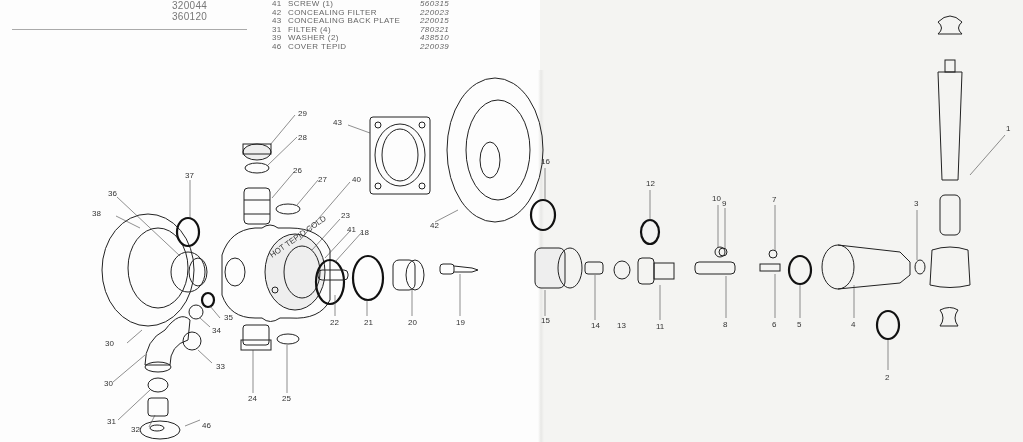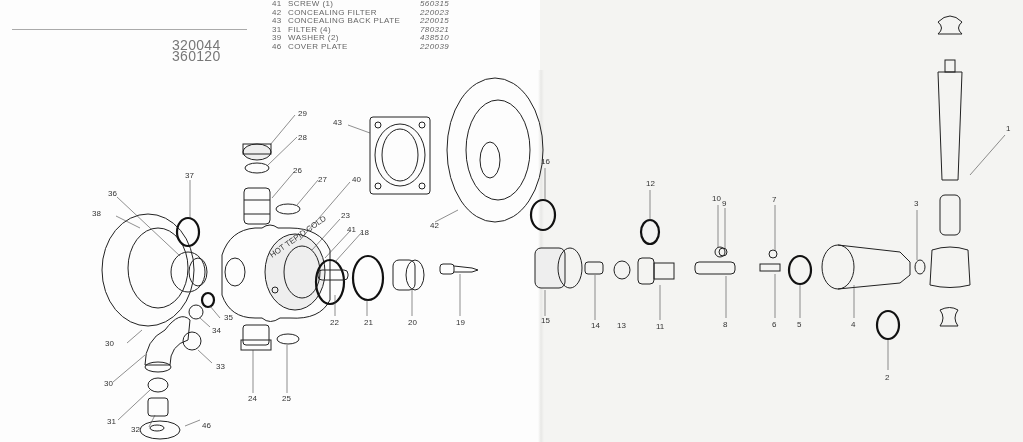--- a/index.html
+++ b/index.html
@@ -1,20 +1,20 @@
 <!DOCTYPE html>
 <html><head>
 <meta charset="utf-8">
 <style>
   html,body{margin:0;padding:0;}
   body{width:1023px;height:442px;overflow:hidden;background:#fff;font-family:"Liberation Sans",sans-serif;position:relative;}
   .page-left{position:absolute;left:0;top:0;width:540px;height:442px;background:#fdfdfd;}
   .page-right{position:absolute;left:540px;top:0;width:483px;height:442px;background:#f4f4f2;}
   .fold{position:absolute;left:538px;top:70px;width:6px;height:372px;background:linear-gradient(90deg,#fdfdfd,#e8e8e6,#f4f4f2);}
-  .codes{position:absolute;left:172px;top:0;font-size:14px;color:#777;line-height:11px;letter-spacing:0.3px;margin-top:40px;}
+  .codes{position:absolute;left:172px;top:0;font-size:10px;color:#777;line-height:11px;letter-spacing:0.3px;}
   .topline{position:absolute;left:12px;top:29px;width:235px;height:1px;background:#aaa;}
   .legend{position:absolute;left:272px;top:0;font-size:8px;color:#666;line-height:8.6px;letter-spacing:0.4px;}
   .legend .row{display:flex;white-space:nowrap;}
   .legend .num{width:16px;}
   .legend .name{width:132px;}
   .legend .code{width:40px;font-style:italic;}
   svg.drawing{position:absolute;left:0;top:0;}
   .lbl{font-family:"Liberation Sans",sans-serif;font-size:8px;fill:#333;}
   .part{fill:none;stroke:#222;stroke-width:1;}
   .thick{fill:none;stroke:#111;stroke-width:2.2;}
@@ -55,21 +55,21 @@
       <span class="name">FILTER (4)</span>
       <span class="code">780321</span>
     </div>
   <div class="row">
       <span class="num">39</span>
       <span class="name">WASHER (2)</span>
       <span class="code">438510</span>
     </div>
   <div class="row">
       <span class="num">46</span>
-      <span class="name">COVER PLATE</span>
+      <span class="name">COVER TEPID</span>
       <span class="code">220039</span>
     </div>
 </div>
 
 <svg class="drawing" width="1023" height="442" viewBox="0 0 1023 442">
 
   <g>
     <ellipse class="part" cx="148" cy="270" rx="46" ry="56"></ellipse>
     <ellipse class="part" cx="158" cy="268" rx="30" ry="40"></ellipse>
   </g>

